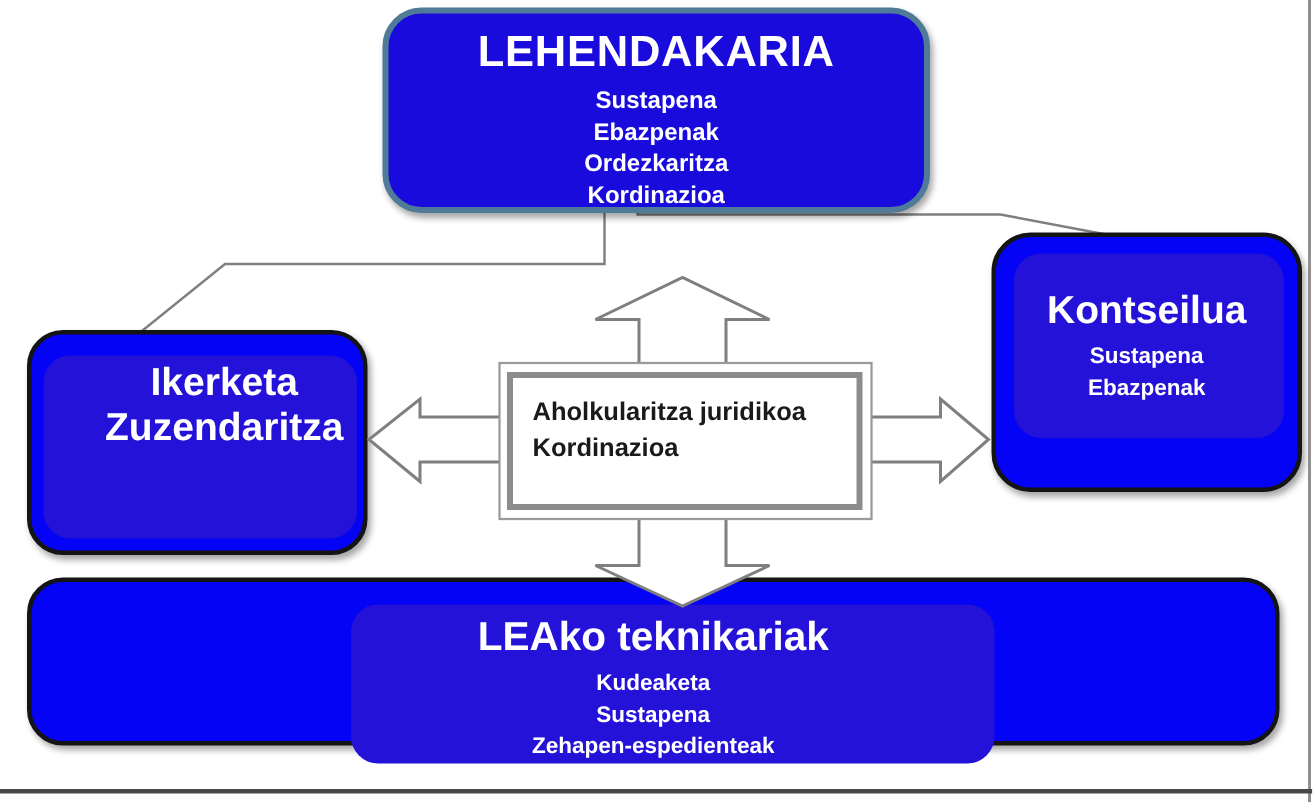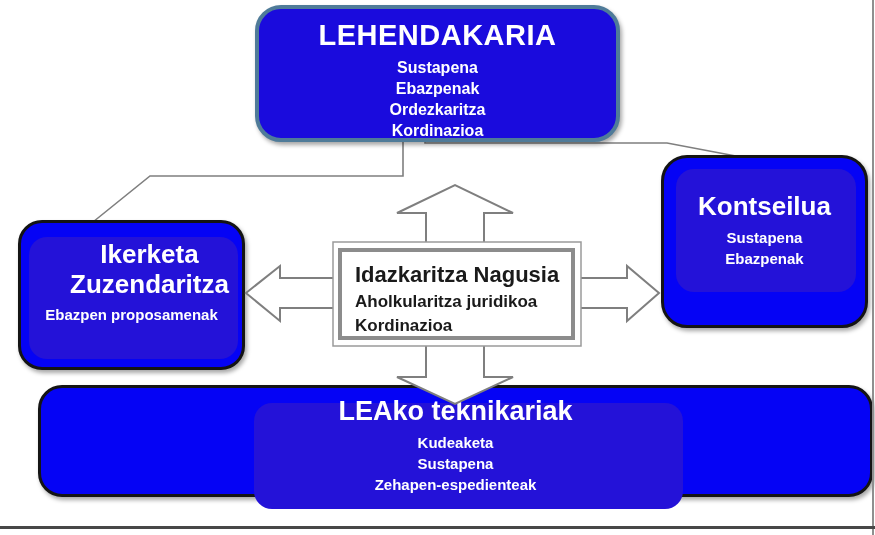--- a/index.html
+++ b/index.html
@@ -65,22 +65,21 @@
     padding-top: 32px;
   }
   .node-right .inner-panel { left: 12px; top: 11px; width: 180px; height: 123px; }
   .node-right .node-title { font-size: 26px; line-height: 32px; }
 
   .node-bottom {
     left: 18px; top: 385px; width: 835px; height: 112px;
     background: var(--node-fill);
     border: 3px solid var(--node-border);
     border-radius: 24px;
-    padding-top: 7px;
-    margin-left: 20px;
+    padding-top: 20px;
   }
   .node-bottom .inner-panel { left: 213px; top: 15px; width: 429px; height: 106px; }
   .node-bottom .node-title { font-size: 27px; line-height: 32px; }
 
   .node-title { font-weight: bold; }
   .node-items { margin-top: 5px; }
   .node-item { font-weight: bold; font-size: 15px; line-height: 21px; }
 
   .node-center {
     position: absolute;
@@ -127,21 +126,20 @@
           <div class="node-item">Kordinazioa</div>
         </div>
     </div>
   </div>
 
   <div class="node node-left">
     <div class="inner-panel"></div>
     <div class="node-content">
       <div class="node-title">Ikerketa Zuzendaritza</div>
       <div class="node-items">
-          <div class="node-item">Ebazpen proposamenak</div>
         </div>
     </div>
   </div>
 
   <div class="node node-right">
     <div class="inner-panel"></div>
     <div class="node-content">
       <div class="node-title">Kontseilua</div>
       <div class="node-items">
           <div class="node-item">Sustapena</div>
@@ -164,21 +162,20 @@
 
   <svg class="layer" id="arrow-layer">
     <polygon class="big-arrow" points="426,250 426,213 397,213 455,185 513,213 484,213 484,250"></polygon>
     <polygon class="big-arrow" points="426,338 426,377 397,377 455,404 513,377 484,377 484,338"></polygon>
     <polygon class="big-arrow" points="345,278 280,278 280,266 246,293 280,321 280,308 345,308"></polygon>
     <polygon class="big-arrow" points="570,278 627,278 627,266 659,293 627,321 627,308 570,308"></polygon>
     <rect class="backing-rect" x="333" y="242" width="248" height="104"></rect>
   </svg>
 
   <div class="node-center">
-    <div class="node-title">Idazkaritza Nagusia</div>
     <div class="node-items">
         <div class="node-item">Aholkularitza juridikoa</div>
         <div class="node-item">Kordinazioa</div>
       </div>
   </div>
 
   <div class="frame-right"></div>
   <div class="frame-bottom"></div>
 
 </div>

